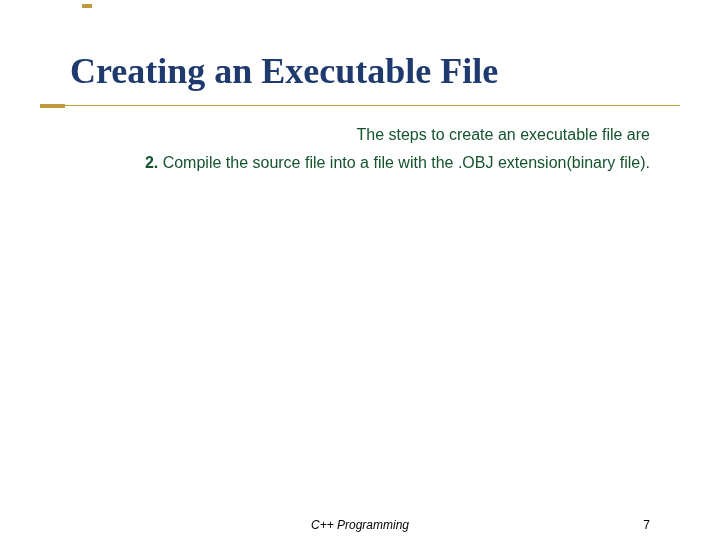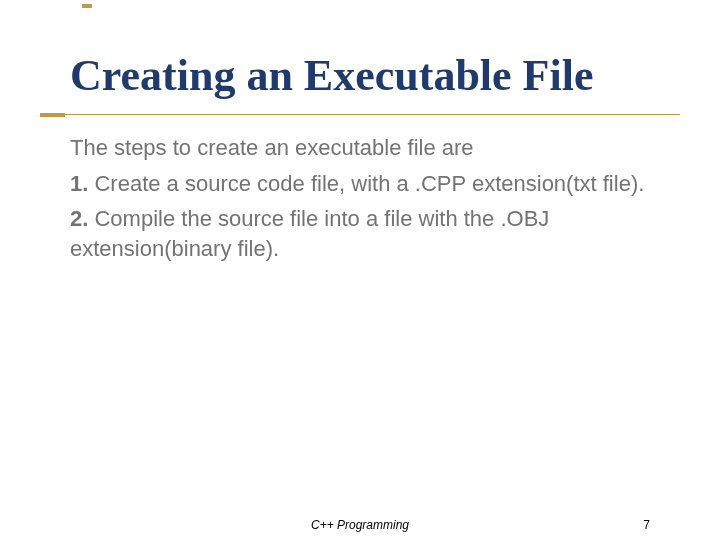--- a/index.html
+++ b/index.html
@@ -16,21 +16,21 @@
       overflow: hidden;
     }
     .slide {
       width: 100%;
       height: 100%;
       padding: 40px 70px 40px 70px;
       position: relative;
     }
     .title {
       font-family: 'Times New Roman', Times, serif;
-      font-size: 44px;
+      font-size: 36px;
       font-weight: bold;
       color: #1f3a6e;
       margin-bottom: 12px;
       margin-top: 10px;
     }
     .title-underline {
       width: 100%;
       position: relative;
       margin-bottom: 32px;
       margin-left: -30px;
@@ -49,23 +49,24 @@
     .title-underline::after {
       content: '';
       position: absolute;
       left: 25px;
       top: 1px;
       right: 0;
       height: 1px;
       background: #c19a3f;
     }
     .content {
-      font-size: 22px;
-      color: #737373;
+      font-size: 16px;
+      color: #14532d;
       line-height: 1.35;
+      text-align: right;
     }
     .intro {
       margin-bottom: 6px;
     }
     .step {
       margin-bottom: 6px;
     }
     .step-num {
       font-weight: bold;
     }
@@ -99,23 +100,20 @@
 </head>
 <body>
 
 <div class="slide">
   <div class="corner-mark"></div>
   <h1 class="title">Creating an Executable File</h1>
   <div class="title-underline"></div>
   <div class="content">
     <p class="intro">The steps to create an executable file are</p>
     <p class="step">
-      <span class="step-num">1.</span><span> Create a source code file, with a .CPP extension(txt file).</span>
-    </p>
-    <p class="step">
       <span class="step-num">2.</span><span> Compile the source file into a file with the .OBJ extension(binary file).</span>
     </p>
   </div>
   <div class="footer">
     <span class="footer-center">C++ Programming</span>
     <span class="footer-right">7</span>
   </div>
 </div>
 
 </body></html>

